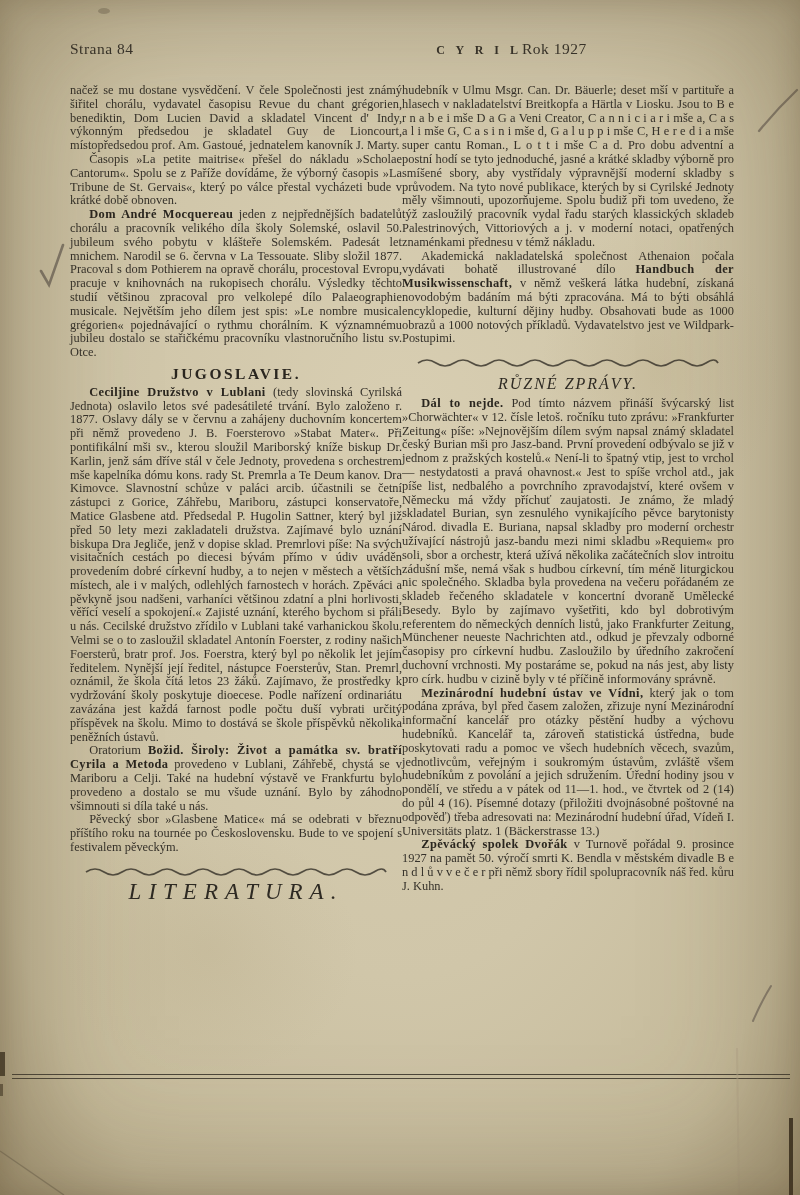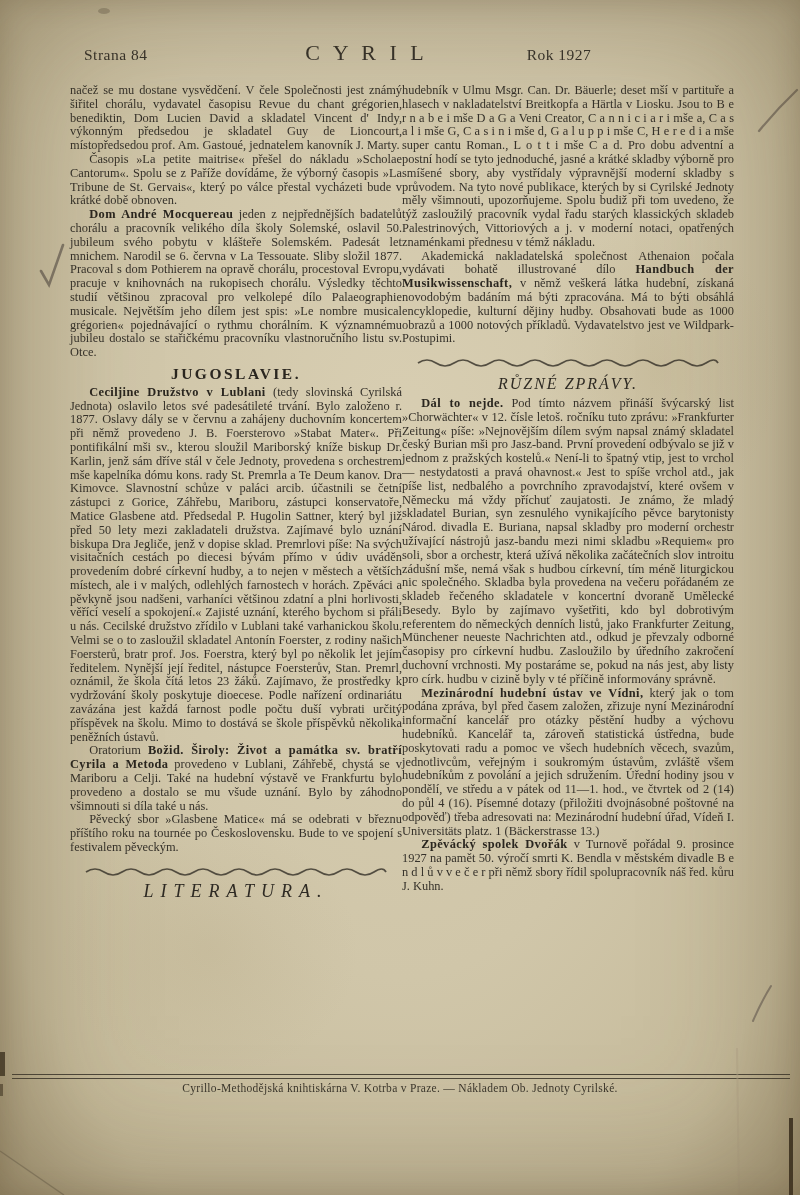--- a/index.html
+++ b/index.html
@@ -15,34 +15,34 @@
     box-shadow:inset 0 0 150px rgba(80,64,36,.42), inset 0 0 28px rgba(80,64,36,.22);
   }
   .stain1{position:absolute;left:540px;top:220px;width:240px;height:300px;border-radius:50%;
     background:radial-gradient(ellipse, rgba(176,160,120,.25), rgba(176,160,120,0) 70%);}
   .stain2{position:absolute;left:60px;top:820px;width:300px;height:260px;border-radius:50%;
     background:radial-gradient(ellipse, rgba(170,155,118,.18), rgba(170,155,118,0) 70%);}
   .header{
     position:absolute;top:40px;left:70px;right:52px;display:flex;align-items:baseline;z-index:2;
   }
   .header>span{flex:1;}
-  .hdr-left{text-align:left;font-size:15.5px;letter-spacing:.5px;margin-left:14px;}
-  .hdr-center{text-align:left;font-size:22px;font-weight:normal;letter-spacing:4px;}
+  .hdr-left{text-align:left;font-size:15.5px;letter-spacing:.5px;}
+  .hdr-center{text-align:right;font-size:12px;font-weight:bold;letter-spacing:4px;}
   .hdr-right{text-align:left;font-size:15.5px;letter-spacing:.5px;}
   .columns{
     position:absolute;top:84px;left:70px;width:678px;display:flex;gap:0;z-index:2;
   }
   .col{width:332px;font-size:12.4px;line-height:13.8px;text-align:justify;hyphens:none;}
   .para{margin:0;text-indent:1.55em;}
   .para.cont{text-indent:0;}
   .lead{font-weight:bold;letter-spacing:.4px;color:#2a261f;}
   .h-jugo{margin:7px 0 5px;text-align:center;text-indent:0;font-weight:bold;
     font-size:15.5px;letter-spacing:2.5px;color:#2a261f;}
   .h-lit{margin:8px 0 20px;text-align:center;text-indent:0;font-style:italic;font-weight:normal;
-    font-size:18px;letter-spacing:7px;color:#2e2a23;}
+    font-size:23px;letter-spacing:7px;color:#2e2a23;}
   .h-ruzne{margin:9px 0 6px;text-align:center;text-indent:0;font-style:italic;font-weight:normal;
     font-size:16px;letter-spacing:2px;color:#2e2a23;}
   .wavy{display:block;margin:10px auto 3px;}
   .footer-rule{position:absolute;left:12px;right:10px;top:1074px;height:3px;
     border-top:1px solid #4c463a;border-bottom:1px solid #4c463a;z-index:2;}
   .imprint{position:absolute;top:1082px;left:0;right:0;text-align:center;
     font-size:11.5px;letter-spacing:.3px;color:#3b362c;z-index:2;}
   .marks{position:absolute;inset:0;z-index:4;pointer-events:none;}
 </style>
 </head>
@@ -82,21 +82,20 @@
       </svg>
       <h2 class="h-ruzne">RŮZNÉ ZPRÁVY.</h2>
       <p class="para"><b class="lead">Dál to nejde.</b><span> Pod tímto názvem přináší švýcarský list »Chorwächter« v 12. čísle letoš. ročníku tuto zprávu: »Frankfurter Zeitung« píše: »Nejnovějším dílem svým napsal známý skladatel český Burian mši pro Jasz-band. První provedení odbývalo se již v jednom z pražských kostelů.« Není-li to špatný vtip, jest to vrchol — nestydatosti a pravá ohavnost.« Jest to spíše vrchol atd., jak píše list, nedbalého a povrchního zpravodajství, které ovšem v Německu má vždy příchuť zaujatosti. Je známo, že mladý skladatel Burian, syn zesnulého vynikajícího pěvce barytonisty Národ. divadla E. Buriana, napsal skladby pro moderní orchestr užívající nástrojů jasz-bandu mezi nimi skladbu »Requiem« pro soli, sbor a orchestr, která užívá několika začátečních slov introitu zádušní mše, nemá však s hudbou církevní, tím méně liturgickou nic společného. Skladba byla provedena na večeru pořádaném ze skladeb řečeného skladatele v koncertní dvoraně Umělecké Besedy. Bylo by zajímavo vyšetřiti, kdo byl dobrotivým referentem do německých denních listů, jako Frankfurter Zeitung, Münchener neueste Nachrichten atd., odkud je převzaly odborné časopisy pro církevní hudbu. Zasloužilo by úředního zakročení duchovní vrchnosti. My postaráme se, pokud na nás jest, aby listy pro círk. hudbu v cizině byly v té příčině informovány správně.</span></p>
       <p class="para"><b class="lead">Mezinárodní hudební ústav ve Vídni,</b><span> který jak o tom podána zpráva, byl před časem založen, zřizuje nyní Mezinárodní informační kancelář pro otázky pěstění hudby a výchovu hudebníků. Kancelář ta, zároveň statistická ústředna, bude poskytovati radu a pomoc ve všech hudebních věcech, svazům, jednotlivcům, veřejným i soukromým ústavům, zvláště všem hudebníkům z povolání a jejich sdružením. Úřední hodiny jsou v pondělí, ve středu a v pátek od 11—1. hod., ve čtvrtek od 2 (14) do půl 4 (16). Písemné dotazy (přiložiti dvojnásobné poštovné na odpověď) třeba adresovati na: Mezinárodní hudební úřad, Vídeň I. Universitäts platz. 1 (Bäckerstrasse 13.)</span></p>
       <p class="para"><b class="lead">Zpěvácký spolek Dvořák</b><span> v Turnově pořádal 9. prosince 1927 na pamět 50. výročí smrti K. Bendla v městském divadle B e n d l ů v  v e č e r při němž sbory řídil spolupracovník náš řed. kůru J. Kuhn.</span></p>
     </div>
 
   </div>
 
   <div class="footer-rule"></div>
-  <div class="imprint">Cyrillo-Methodějská knihtiskárna V. Kotrba v Praze. — Nákladem Ob. Jednoty Cyrilské.</div>
 
   <svg class="marks" width="800" height="1195" viewBox="0 0 800 1195">
     <path d="M41 271 L49 285 L63 245" fill="none" stroke="#6e655a" stroke-width="2.6" stroke-linecap="round" opacity="0.8"></path>
     <path d="M797 90 Q777 109 759 131" fill="none" stroke="#70675c" stroke-width="2.2" stroke-linecap="round" opacity="0.75"></path>
     <path d="M771 986 Q761 1002 753 1021" fill="none" stroke="#70675c" stroke-width="2" stroke-linecap="round" opacity="0.7"></path>
     <path d="M0 1151 L64 1195" fill="none" stroke="#7e7460" stroke-width="1.4" opacity="0.65"></path>
     <path d="M737 1048 L739 1195" fill="none" stroke="#b5a88c" stroke-width="2" opacity="0.5"></path>
     <rect x="789" y="1118" width="4" height="77" fill="#241c10" opacity="0.8"></rect>
     <rect x="0" y="1052" width="5" height="24" fill="#241c10" opacity="0.7"></rect>
     <rect x="0" y="1084" width="3" height="12" fill="#241c10" opacity="0.5"></rect>

